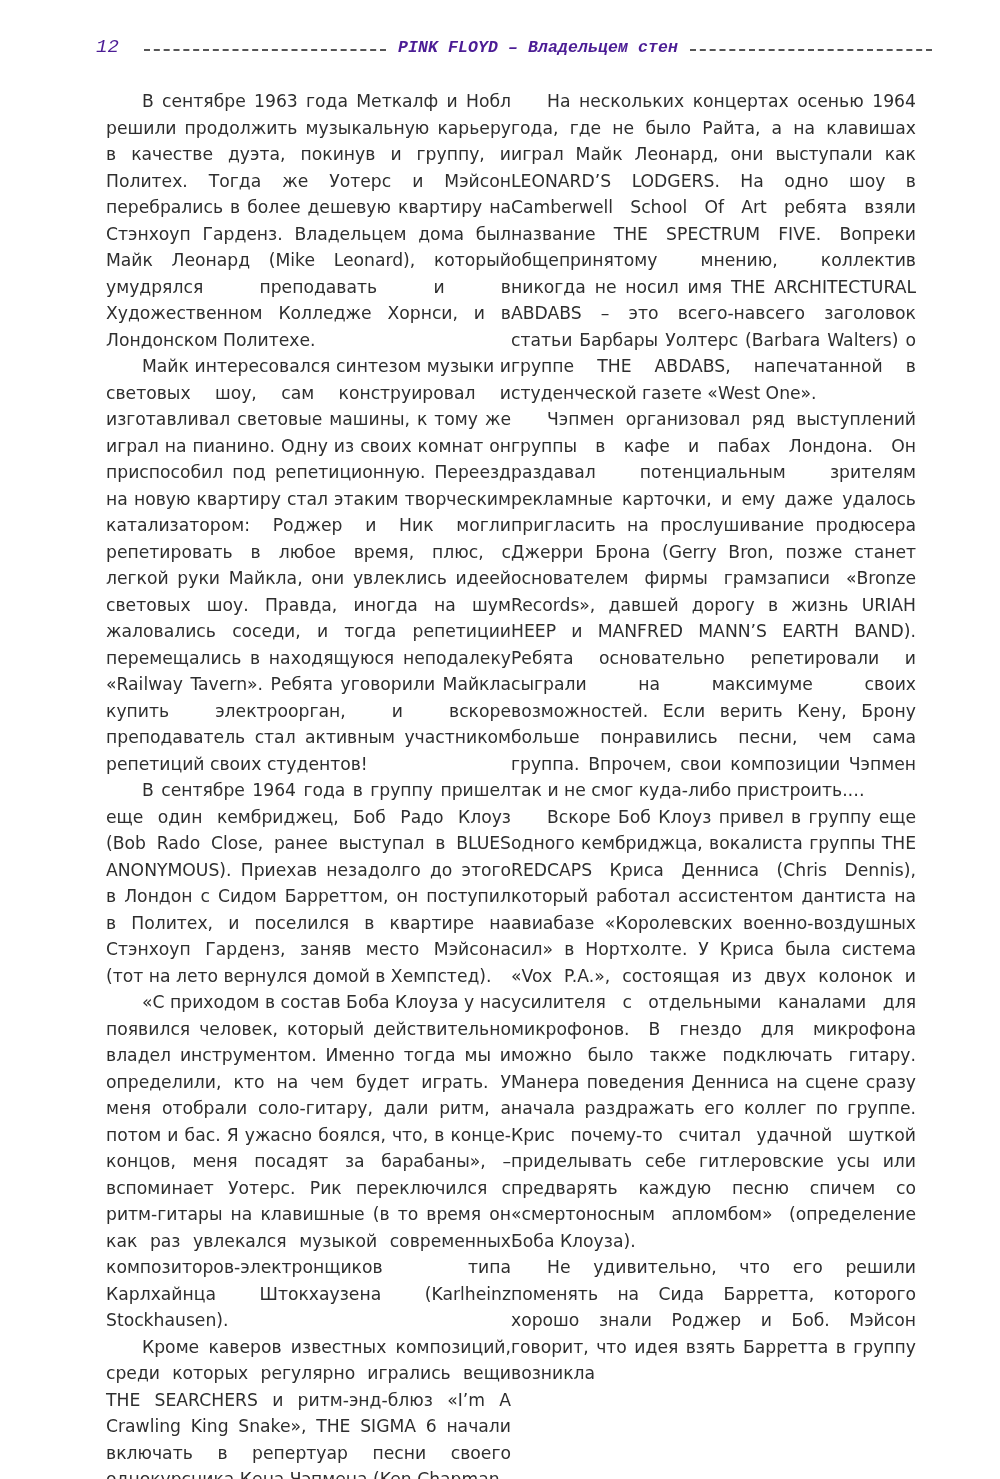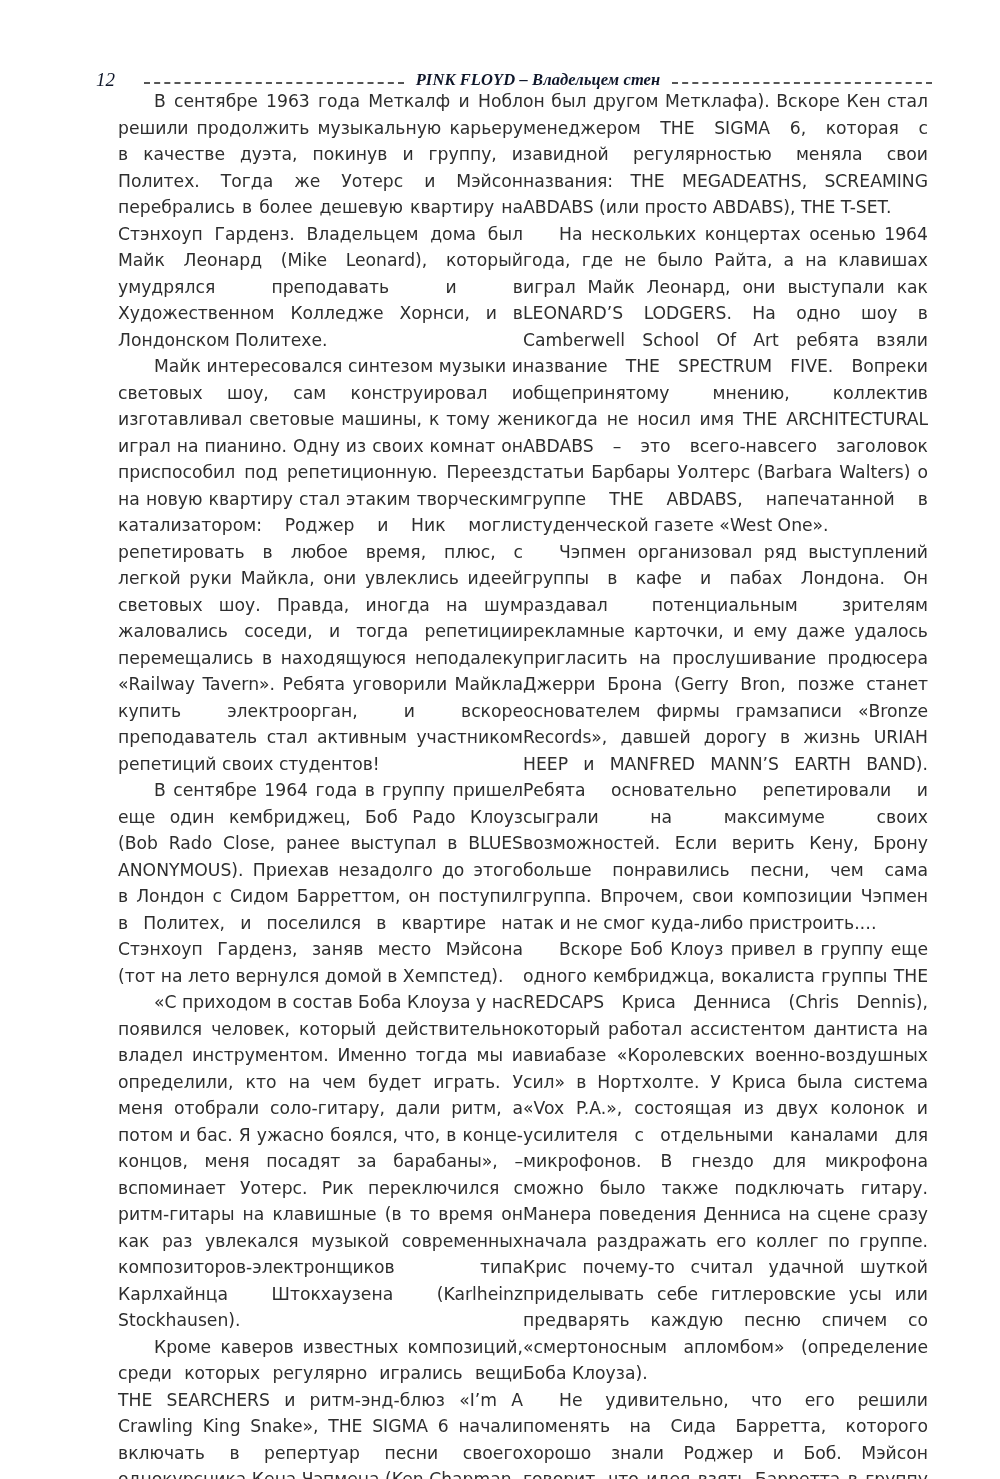--- a/index.html
+++ b/index.html
@@ -1,27 +1,27 @@
 <!DOCTYPE html>
 <html><head>
 <meta charset="utf-8">
 <style>
   html, body { margin: 0; padding: 0; background: #ffffff; }
   body { width: 1000px; height: 1479px; position: relative; overflow: hidden; color: #2a2a2a; }
   .page-header {
     position: absolute; left: 96px; top: 32px; width: 848px; height: 30px;
     display: flex; align-items: center;
-    font-family: Liberation Serif, serif; font-style: italic; color: #0f172a; margin-top: 33px;
+    font-family: Liberation Mono, monospace; font-style: italic; color: #4c1d95;
   }
   .page-number { font-size: 19px; width: 36px; }
   .dashes { flex: 1; height: 0; border-top: 2px dashed #555; margin: 6px 12px 0 12px; }
   .running-title { font-size: 16.5px; font-weight: bold; letter-spacing: 0.1px; white-space: nowrap; }
   .columns {
-    position: absolute; left: 90px; top: 88px; width: 838px; height: 1320px;
-    display: flex; justify-content: flex-end;
+    position: absolute; left: 106px; top: 88px; width: 838px; height: 1320px;
+    display: flex; justify-content: flex-start;
   }
   .column {
     width: 405px;
     font-family: "DejaVu Sans", sans-serif; font-size: 17.2px; line-height: 26.5px;
     text-align: justify; color: #2e2e2e;
   }
   .column p { margin: 0; text-indent: 36px; hyphens: manual; }
   .column p.cont { text-indent: 0; }
 </style>
 </head>
@@ -36,19 +36,18 @@
 
 <div class="columns">
   <div class="column">
     <p>В сентябре 1963 года Меткалф и Нобл решили продолжить музыкальную карьеру в качестве дуэта, покинув и группу, и Политех. Тогда же Уотерс и Мэйсон перебрались в более дешевую квартиру на Стэнхоуп Гарденз. Владельцем дома был Майк Леонард (Mike Leonard), который умудрялся преподавать и в Художественном Колледже Хорнси, и в Лондонском Политехе.</p>
     <p>Майк интересовался синтезом музыки и световых шоу, сам конструировал и изготавливал световые машины, к тому же играл на пианино. Одну из своих комнат он приспособил под репетиционную. Переезд на новую квартиру стал этаким творческим катализатором: Роджер и Ник могли репетировать в любое время, плюс, с легкой руки Майкла, они увлеклись идеей световых шоу. Правда, иногда на шум жаловались соседи, и тогда репетиции перемещались в находящуюся неподалеку «Railway Tavern». Ребята уговорили Майкла купить электроорган, и вскоре преподаватель стал активным участником репетиций своих студентов!</p>
     <p>В сентябре 1964 года в группу пришел еще один кембриджец, Боб Радо Клоуз (Bob Rado Close, ранее выступал в BLUES ANONYMOUS). Приехав незадолго до этого в Лондон с Сидом Барреттом, он поступил в Политех, и поселился в квартире на Стэнхоуп Гарденз, заняв место Мэйсона (тот на лето вернулся домой в Хемпстед).</p>
     <p>«С приходом в состав Боба Клоуза у нас появился человек, который действительно владел инструментом. Именно тогда мы и определили, кто на чем будет играть. У меня отобрали соло-гитару, дали ритм, а потом и бас. Я ужасно боялся, что, в конце-концов, меня посадят за барабаны», – вспоминает Уотерс. Рик переключился с ритм-гитары на клавишные (в то время он как раз увлекался музыкой современных композиторов-электронщиков типа Карлхайнца Штокхаузена (Karlheinz Stockhausen).</p>
     <p>Кроме каверов известных композиций, среди которых регулярно игрались вещи THE SEARCHERS и ритм-энд-блюз «I’m A Crawling King Snake», THE SIGMA 6 начали включать в репертуар песни своего однокурсника Кена Чэпмена (Ken Chapman,</p>
   </div>
   <div class="column">
-    <p class="cont">он был другом Метклафа). Вскоре Кен стал менеджером THE SIGMA 6, которая с завидной регулярностью меняла свои названия: THE MEGADEATHS, SCREAMING ABDABS (или просто ABDABS), THE T-SET.</p>
     <p>На нескольких концертах осенью 1964 года, где не было Райта, а на клавишах играл Майк Леонард, они выступали как LEONARD’S LODGERS. На одно шоу в Camberwell School Of Art ребята взяли название THE SPECTRUM FIVE. Вопреки общепринятому мнению, коллектив никогда не носил имя THE ARCHITECTURAL ABDABS – это всего-навсего заголовок статьи Барбары Уолтерс (Barbara Walters) о группе THE ABDABS, напечатанной в студенческой газете «West One».</p>
     <p>Чэпмен организовал ряд выступлений группы в кафе и пабах Лондона. Он раздавал потенциальным зрителям рекламные карточки, и ему даже удалось пригласить на прослушивание продюсера Джерри Брона (Gerry Bron, позже станет основателем фирмы грамзаписи «Bronze Records», давшей дорогу в жизнь URIAH HEEP и MANFRED MANN’S EARTH BAND). Ребята основательно репетировали и сыграли на максимуме своих возможностей. Если верить Кену, Брону больше понравились песни, чем сама группа. Впрочем, свои композиции Чэпмен так и не смог куда-либо пристроить.…</p>
     <p>Вскоре Боб Клоуз привел в группу еще одного кембриджца, вокалиста группы THE REDCAPS Криса Денниса (Chris Dennis), который работал ассистентом дантиста на авиабазе «Королевских военно-воздушных сил» в Нортхолте. У Криса была система «Vox P.A.», состоящая из двух колонок и усилителя с отдельными каналами для микрофонов. В гнездо для микрофона можно было также подключать гитару. Манера поведения Денниса на сцене сразу начала раздражать его коллег по группе. Крис почему-то считал удачной шуткой приделывать себе гитлеровские усы или предварять каждую песню спичем со «смертоносным апломбом» (определение Боба Клоуза).</p>
     <p>Не удивительно, что его решили поменять на Сида Барретта, которого хорошо знали Роджер и Боб. Мэйсон говорит, что идея взять Барретта в группу возникла</p>
   </div>
 </div>
 
 </body></html>

